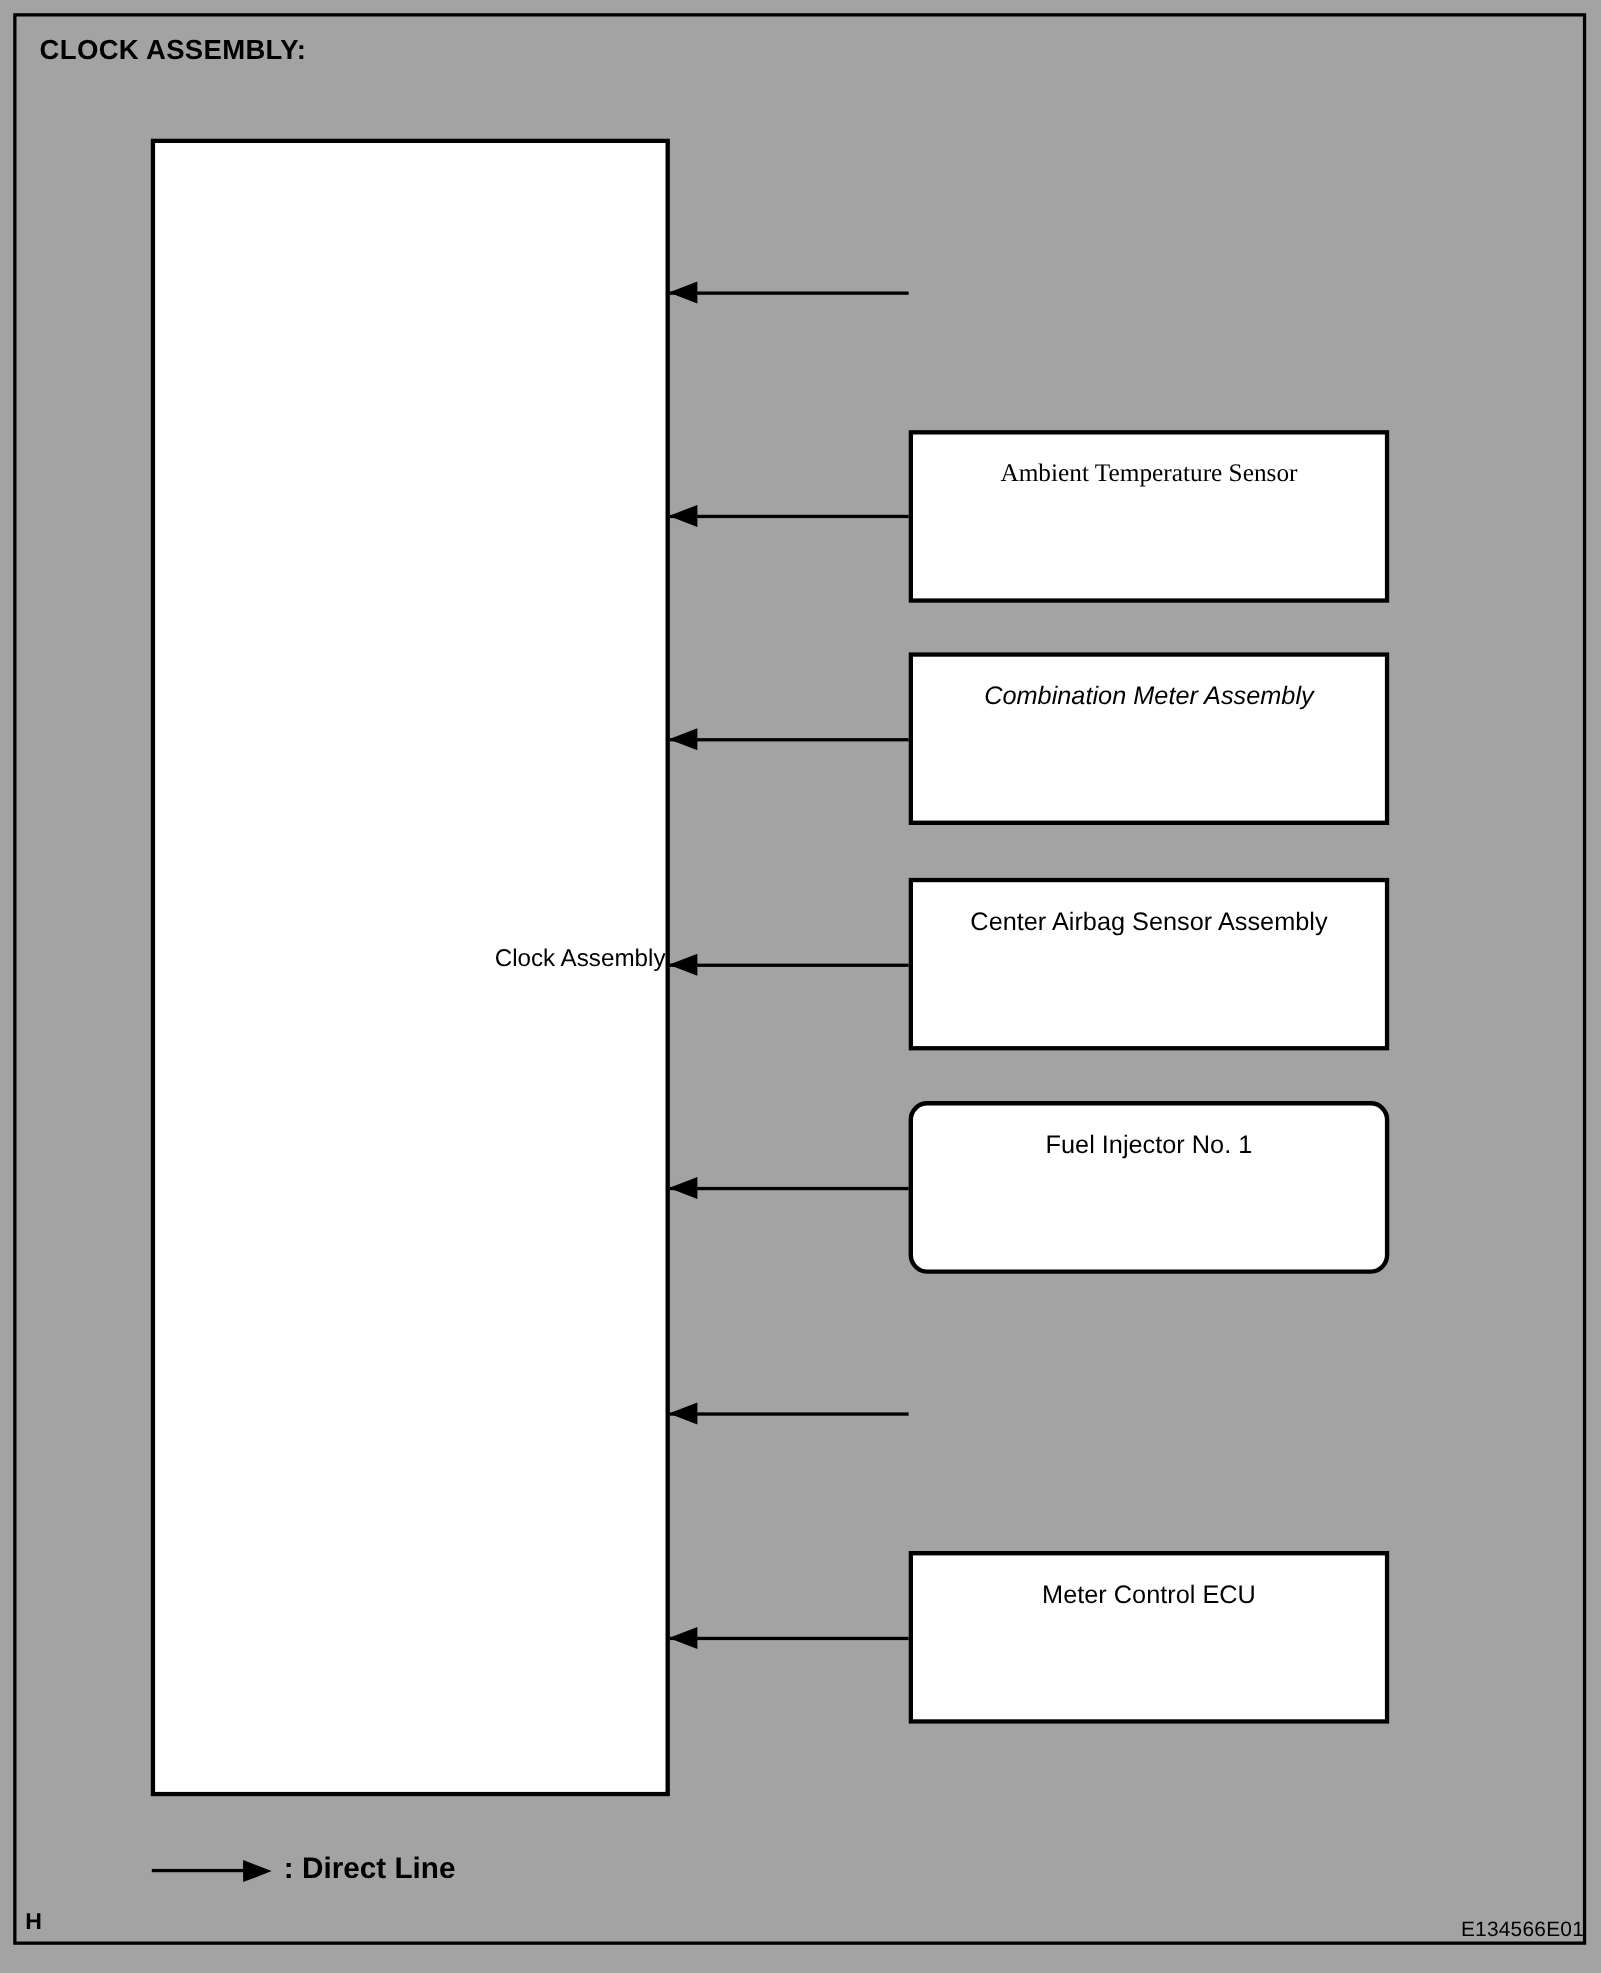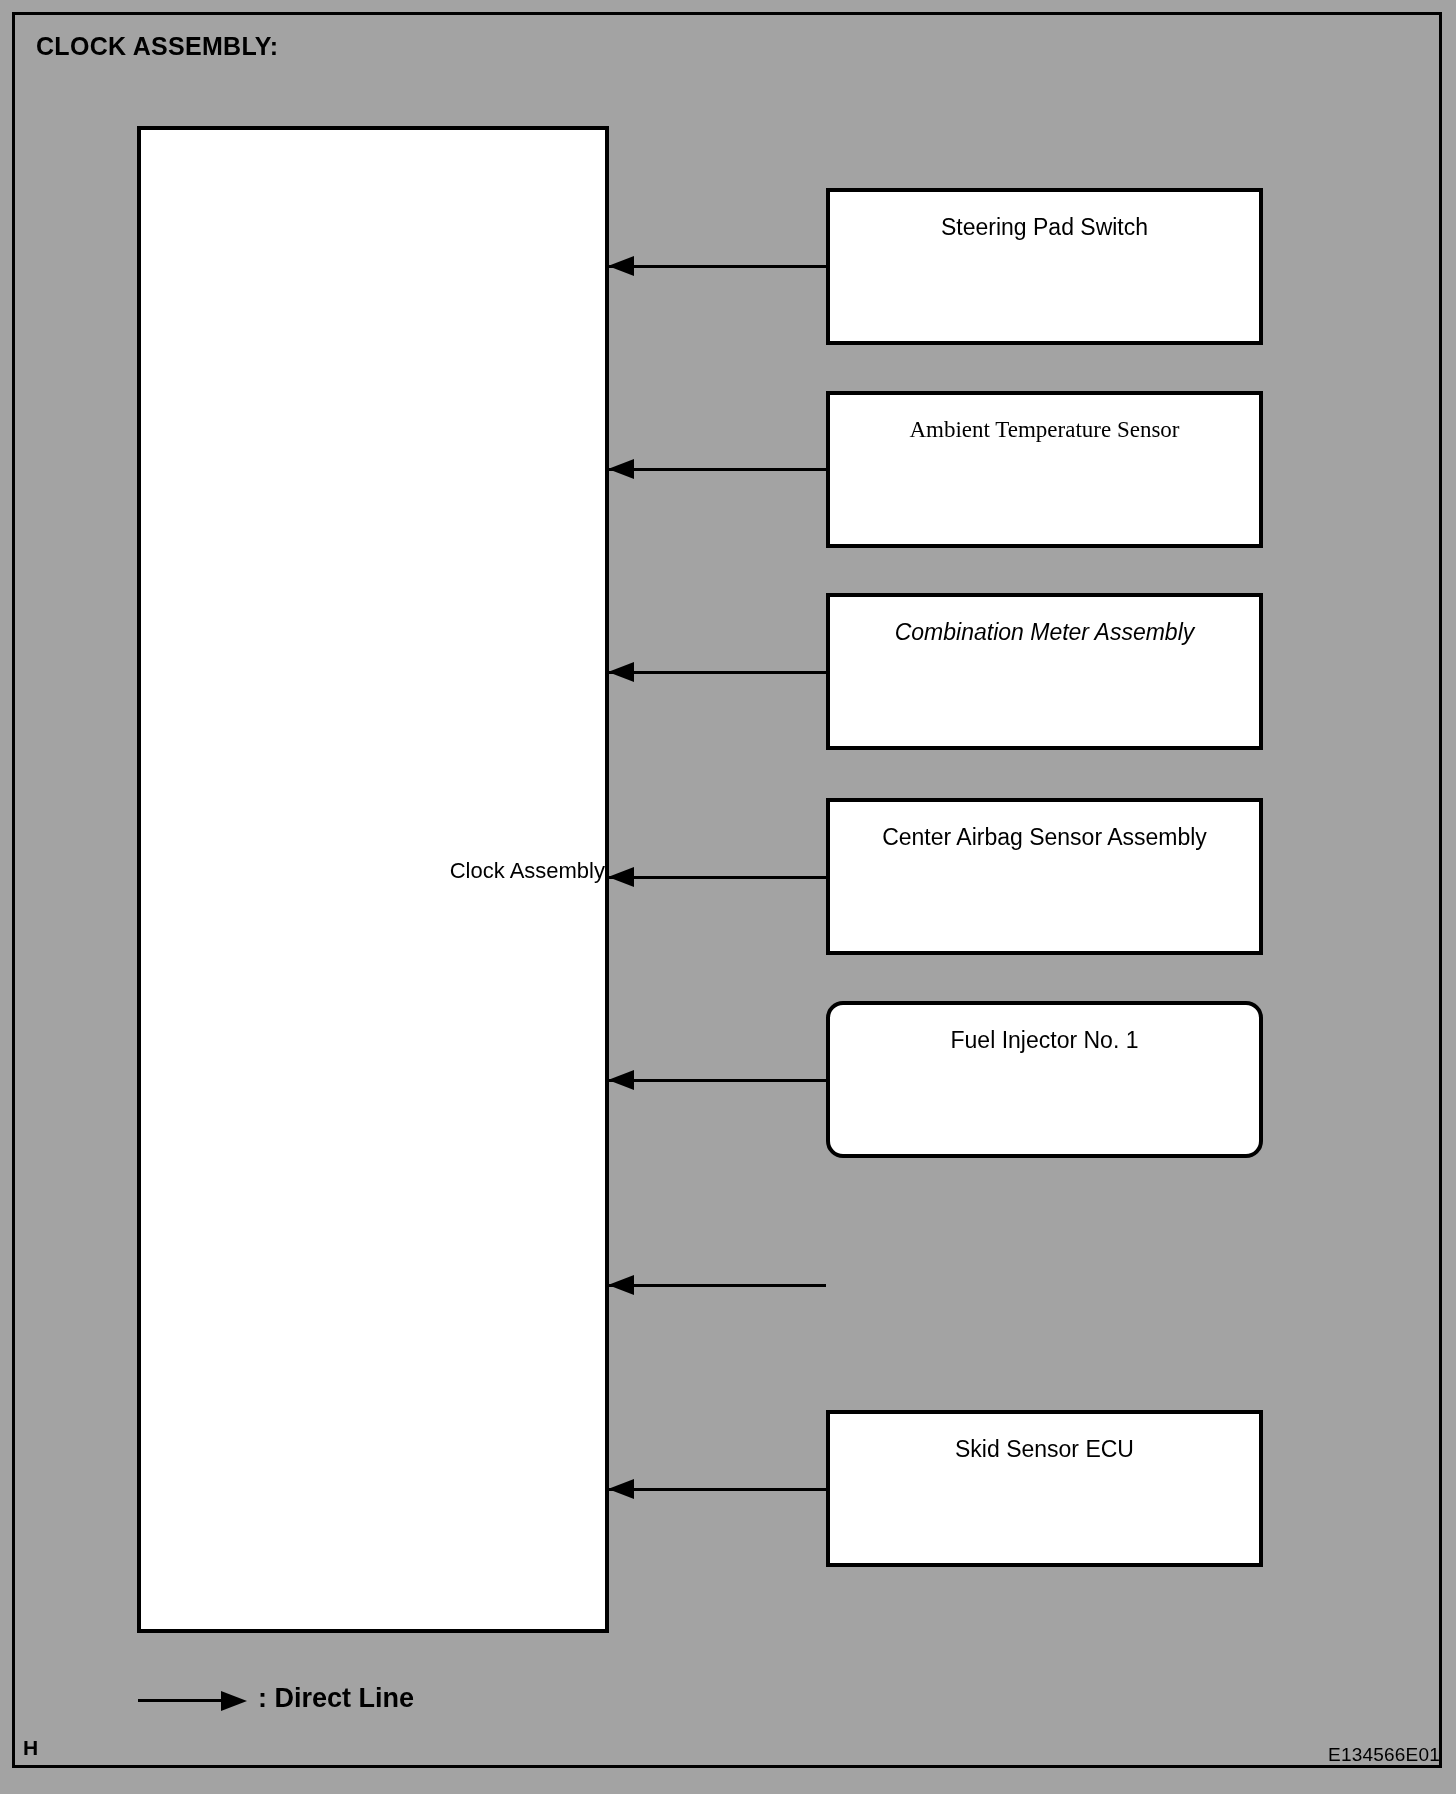--- a/index.html
+++ b/index.html
@@ -153,23 +153,20 @@
 <div id="page">
 
   <div id="outer-border"></div>
 
   <div id="page-title">CLOCK ASSEMBLY:</div>
 
   <div id="main-box">
     <div id="main-box-label">Clock Assembly</div>
   </div>
 
-  <div class="component-box" style="top:188px;">
-    <div class="component-label">Steering Pad Switch</div>
-  </div>
   <div class="connector" style="top:265px;"></div>
 
   <div class="component-box" style="top:391px;font-family:Liberation Serif, serif;">
     <div class="component-label">Ambient Temperature Sensor</div>
   </div>
   <div class="connector" style="top:468px;"></div>
 
   <div class="component-box" style="top:593px;font-style:italic;">
     <div class="component-label">Combination Meter Assembly</div>
   </div>
@@ -181,21 +178,21 @@
   <div class="connector" style="top:876px;"></div>
 
   <div class="component-box" style="top:1001px;border-radius:17px;">
     <div class="component-label">Fuel Injector No. 1</div>
   </div>
   <div class="connector" style="top:1079px;"></div>
 
   <div class="connector" style="top:1284px;"></div>
 
   <div class="component-box" style="top:1410px;">
-    <div class="component-label">Skid Sensor ECU</div>
+    <div class="component-label">Meter Control ECU</div>
   </div>
   <div class="connector" style="top:1488px;"></div>
 
   <div id="legend">
     <div id="legend-line"></div>
     <div id="legend-arrowhead"></div>
     <div id="legend-text">: Direct Line</div>
   </div>
 
   <div id="page-letter">H</div>

